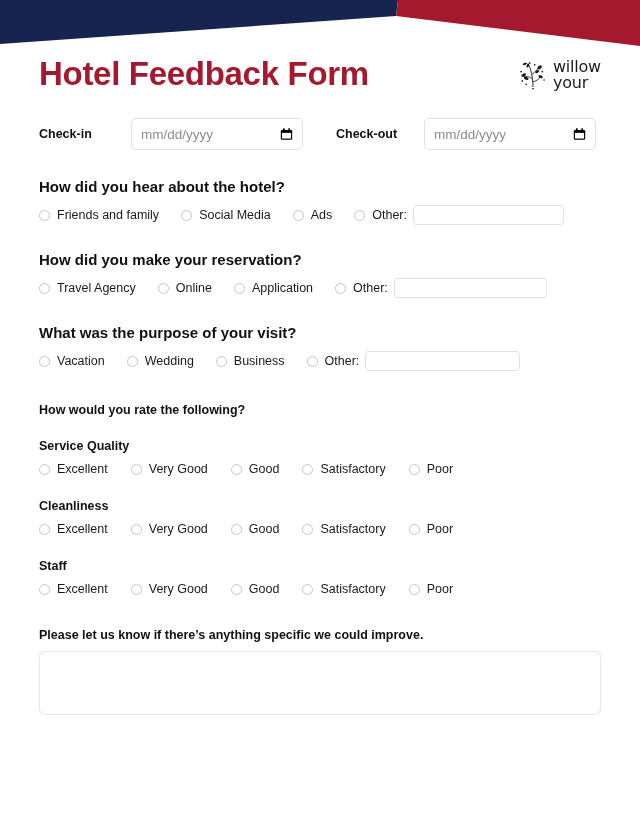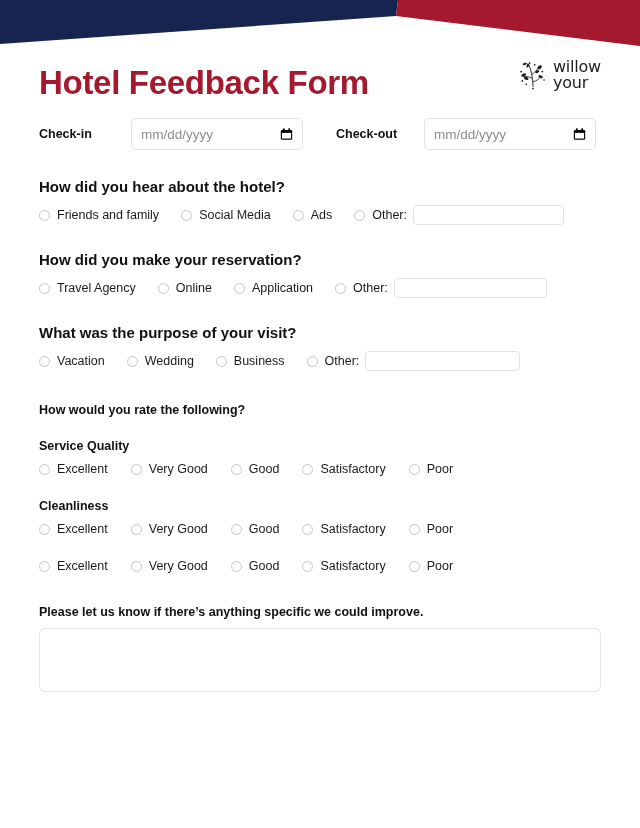--- a/index.html
+++ b/index.html
@@ -26,21 +26,21 @@
   .banner svg { display: block; }
 
   
   .title-row {
     position: absolute;
     top: 52px; left: 0;
     width: 640px; height: 56px;
   }
   .page-title {
     position: absolute;
-    left: 39px; top: 9px;
+    left: 39px; top: 0;
     margin: 0;
     font-size: 33px;
     font-weight: bold;
     color: #a4192d;
     letter-spacing: -0.3px;
     line-height: 44px;
     white-space: nowrap;
   }
   .logo {
     position: absolute;
@@ -386,20 +386,21 @@
           <span class="opt-label">Satisfactory</span>
         </label>
         <label class="opt">
           <span class="radio"></span>
           <span class="opt-label">Poor</span>
         </label>
       </div>
     </div>
 
     <div class="qblock" style="margin-top:23px;">
+      <div class="rate-sub">Staff</div>
       <div class="opt-row">
         <label class="opt" style="margin-right:23px;">
           <span class="radio"></span>
           <span class="opt-label">Excellent</span>
         </label>
         <label class="opt" style="margin-right:23px;">
           <span class="radio"></span>
           <span class="opt-label">Very Good</span>
         </label>
         <label class="opt" style="margin-right:23px;">

